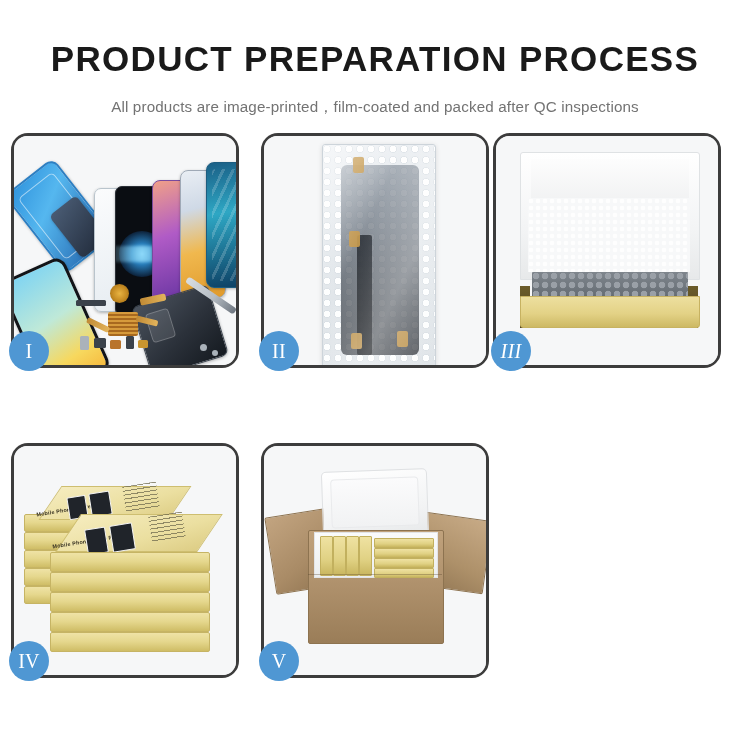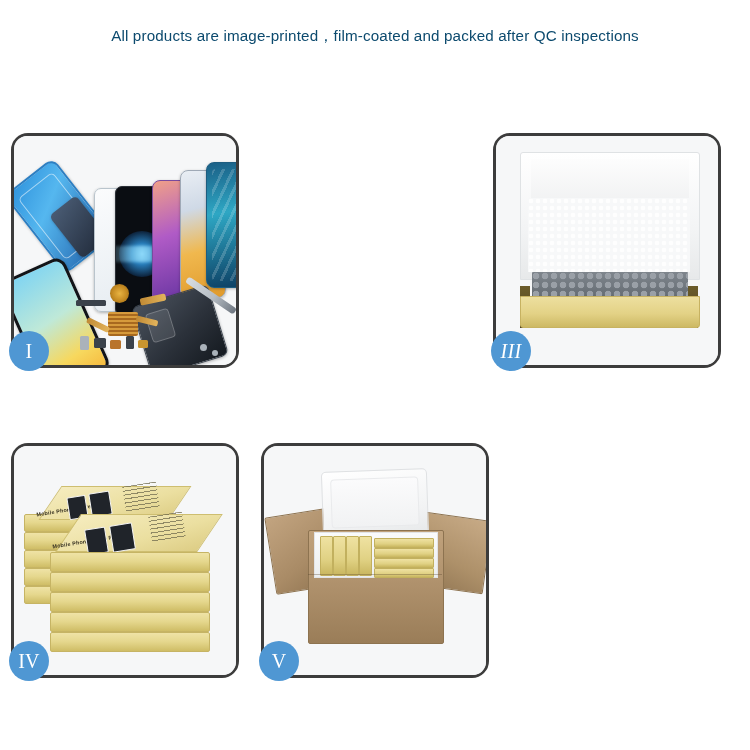--- a/index.html
+++ b/index.html
@@ -29,26 +29,26 @@
     padding-top: 41px;
     font-family: "Liberation Sans", sans-serif;
     font-size: 35px;
     font-weight: 700;
     letter-spacing: 1.3px;
     color: #1a1a1a;
     line-height: 1.05;
     white-space: nowrap;
   }
   .page-subtitle {
-    margin: 15px;
+    margin: 8px;
     padding-top: 11px;
     font-family: "Liberation Sans", sans-serif;
     font-size: 15.2px;
     font-weight: 400;
-    color: #0c4a6e;
+    color: #737373;
     letter-spacing: 0.15px;
     white-space: nowrap;
   }
 
   
   .grid {
     position: absolute;
     left: 11px;
     top: 133px;
     width: 729px;
@@ -448,20 +448,21 @@
   .c-tape {
     position: absolute;
     background: rgba(150,122,86,.55);
     border-radius: 1px;
   }
 </style>
 </head>
 <body>
 
 <div class="header">
+  <h1 class="page-title">PRODUCT PREPARATION PROCESS</h1>
   <p class="page-subtitle">All products are image-printed，film-coated and packed after QC inspections</p>
 </div>
 
 <div class="grid">
 
   <div class="panel p-c0 p-r0">
     <div class="panel-clip">
       <div class="scene">
         <div class="ph ph-a"></div>
         <div class="ph ph-a2"></div>
@@ -485,20 +486,36 @@
         <div class="chip" style="left:112px; top:200px; width:8px; height:13px;"></div>
         <div class="chip chip-gold" style="left:124px; top:204px; width:10px; height:8px;"></div>
         <div class="chip chip-silver" style="left:186px; top:208px; width:7px; height:7px; border-radius:50%;"></div>
         <div class="chip chip-silver" style="left:198px; top:214px; width:6px; height:6px; border-radius:50%;"></div>
         <div class="screwdriver"></div>
       </div>
     </div>
     <div class="badge">I</div>
   </div>
 
+  <div class="panel p-c1 p-r0">
+    <div class="panel-clip">
+      <div class="scene">
+        <div class="bubble-bag">
+          <div class="bag-item"></div>
+          <div class="bag-strip"></div>
+          <div class="bag-tab" style="left:30px; top:12px;"></div>
+          <div class="bag-tab" style="left:26px; top:86px;"></div>
+          <div class="bag-tab" style="left:28px; top:188px;"></div>
+          <div class="bag-tab" style="left:74px; top:186px;"></div>
+          <div class="bag-gloss"></div>
+        </div>
+      </div>
+    </div>
+    <div class="badge">II</div>
+  </div>
 
   <div class="panel p-c2 p-r0">
     <div class="panel-clip">
       <div class="scene">
         <div class="box3-lid"></div>
         <div class="box3-foam"></div>
         <div class="box3-bubbles"></div>
         <div class="box3-side-l"></div>
         <div class="box3-side-r"></div>
         <div class="box3-front"></div>

